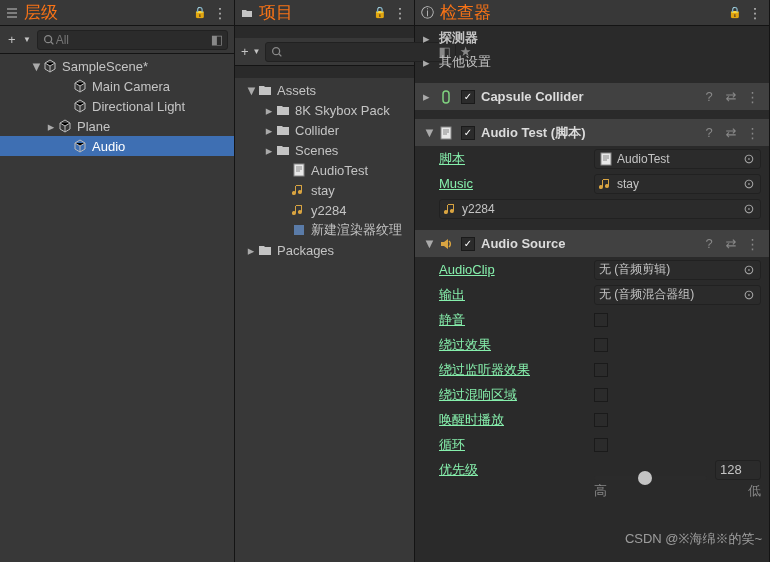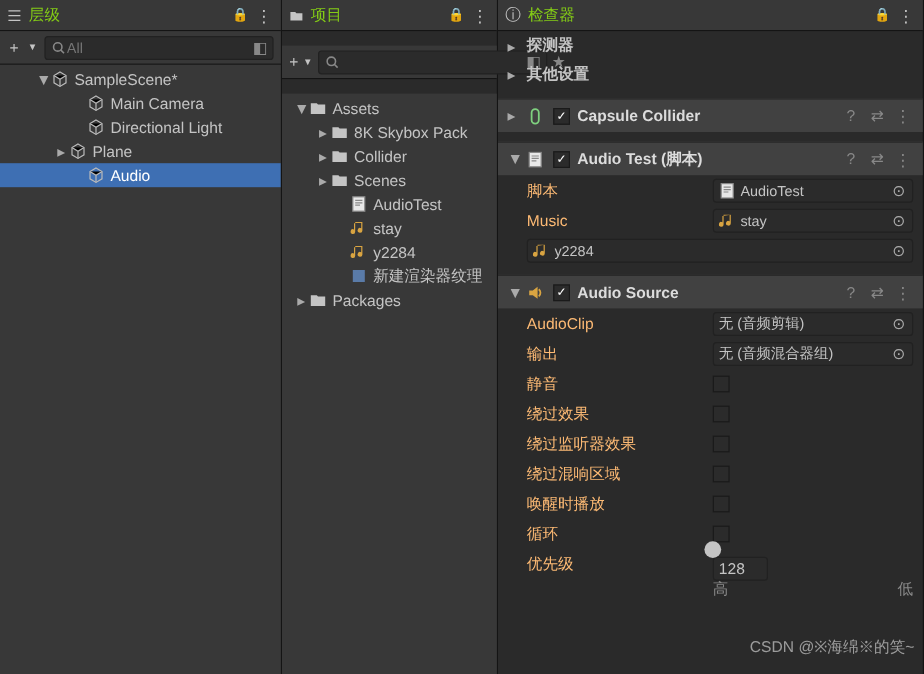--- a/index.html
+++ b/index.html
@@ -1,19 +1,19 @@
 <!DOCTYPE html>
 <html><head>
 <meta charset="utf-8">
 <style>
 * { margin:0; padding:0; box-sizing:border-box; font-family:"Segoe UI",Arial,sans-serif; font-size:13px; }
 body { background:#2a2a2a; color:#c4c4c4; width:770px; height:562px; overflow:hidden; display:flex; }
 .panel { display:flex; flex-direction:column; border-right:1px solid #141414; }
 .panel-header { display:flex; align-items:center; height:26px; background:#383838; padding:0 6px; gap:6px; border-bottom:1px solid #141414; }
-.panel-title { flex:1; color:#84cc16; font-size:13px; }
+.panel-title { flex:1; color:#f97316; font-size:17px; }
 .panel-toolbar { display:flex; align-items:center; height:28px; padding:2px 6px; gap:4px; background:#383838; border-bottom:1px solid #141414; }
 .icon-btn { width:18px; height:18px; display:flex; align-items:center; justify-content:center; color:#c4c4c4; cursor:pointer; }
 .search-box { display:flex; align-items:center; flex:1; background:#2b2b2b; border:1px solid #212121; border-radius:3px; height:20px; padding:0 4px; }
 .search-box input { flex:1; background:transparent; border:none; color:#c4c4c4; outline:none; font-size:12px; min-width:0; }
 .search-icon { width:14px; height:14px; color:#888; }
 .tree { flex:1; padding-top:2px; overflow:hidden; background:#383838; }
 .tree-row { display:flex; align-items:center; height:20px; padding-right:6px; cursor:pointer; }
 .tree-row.selected { background:#3e6fb3; color:#fff; }
 .tree-row .chev { width:12px; text-align:center; color:#aaa; }
 .tree-row .icn { width:16px; display:flex; align-items:center; justify-content:center; margin-right:4px; }
@@ -21,28 +21,28 @@
 .insp-row { display:flex; align-items:center; height:24px; padding:0 8px 0 24px; gap:6px; }
 .insp-row .fold { position:absolute; left:8px; cursor:pointer; color:#aaa; }
 .insp-row { position:relative; }
 .comp-header { display:flex; align-items:center; height:28px; padding:0 8px; gap:6px; background:#414141; border-top:1px solid #2a2a2a; position:relative; margin-top:8px; }
 .comp-header .fold { position:absolute; left:8px; cursor:pointer; color:#aaa; width:12px; }
 .comp-header .comp-icon { margin-left:14px; width:18px; height:18px; display:flex; align-items:center; justify-content:center; }
 .comp-header .chk { width:14px; height:14px; background:#2b2b2b; border:1px solid #1a1a1a; display:flex; align-items:center; justify-content:center; font-size:10px; color:#fff; }
 .comp-header .comp-title { flex:1; font-weight:600; color:#dcdcdc; }
 .comp-header .act { color:#888; cursor:pointer; width:16px; text-align:center; }
 .prop { display:flex; align-items:center; height:25px; padding:0 8px 0 24px; }
-.prop .lbl { width:155px; color:#fdba74; }
+.prop .lbl { width:155px; color:#86efac;text-decoration:underline; }
 .prop .val { flex:1; display:flex; align-items:center; }
 .obj-field { flex:1; display:flex; align-items:center; background:#2b2b2b; border:1px solid #212121; border-radius:3px; height:20px; padding:0 4px; }
 .obj-field .obj-icn { width:14px; margin-right:4px; }
 .obj-field .obj-txt { flex:1; color:#c4c4c4; font-size:12px; white-space:nowrap; overflow:hidden; }
 .obj-field .dot { width:14px; text-align:center; color:#aaa; cursor:pointer; }
 .chkbox { width:14px; height:14px; background:#2b2b2b; border:1px solid #1a1a1a; }
-.slider-row { display:flex; align-items:flex-start; gap:8px;flex-direction:column; }
+.slider-row { display:flex; align-items:flex-end; gap:8px; }
 .slider { flex:1; height:4px; background:#2b2b2b; border-radius:2px; position:relative; }
 .slider .handle { position:absolute; top:-5px; width:14px; height:14px; border-radius:50%; background:#c4c4c4; transform:translateX(-50%); }
 .slider-labels { display:flex; justify-content:space-between; padding:0 8px 0 179px; font-size:11px; color:#888; }
 .num-input { width:46px; height:20px; background:#2b2b2b; border:1px solid #212121; border-radius:3px; color:#c4c4c4; padding:0 4px; text-align:left; }
 .lock-icon { color:#888; font-size:11px; }
 .dots { color:#c4c4c4; font-size:14px; letter-spacing:1px; cursor:pointer; }
 .watermark { position:absolute; right:8px; bottom:14px; color:#ccc; font-size:13px; pointer-events:none; opacity:0.7; }
 .proj-panel { width:180px;gap:12px; }
 .hierarchy-panel { width:235px; }
 .insp-panel { flex:1; }
@@ -245,21 +245,21 @@
     <span class="panel-title">检查器</span>
     <span class="lock-icon">🔒</span>
     <span class="dots">⋮</span>
   </div>
   <div class="insp-row">
     <span class="fold">▸</span>
     <span style="font-weight:600">探测器</span>
   </div>
   <div class="insp-row">
     <span class="fold">▸</span>
-    <span style="font-weight:700">其他设置</span>
+    <span style="font-weight:400">其他设置</span>
   </div>
   <div id="components">
       <div class="comp-header">
         <span class="fold">▸</span>
     <span class="comp-icon">
           <svg width="16" height="16" viewBox="0 0 16 16">
             <rect x="5" y="2" width="6" height="12" rx="3" fill="none" stroke="#7fd17f" stroke-width="1.5"></rect>
           </svg>
         </span>
     <span class="chk">✓</span>

